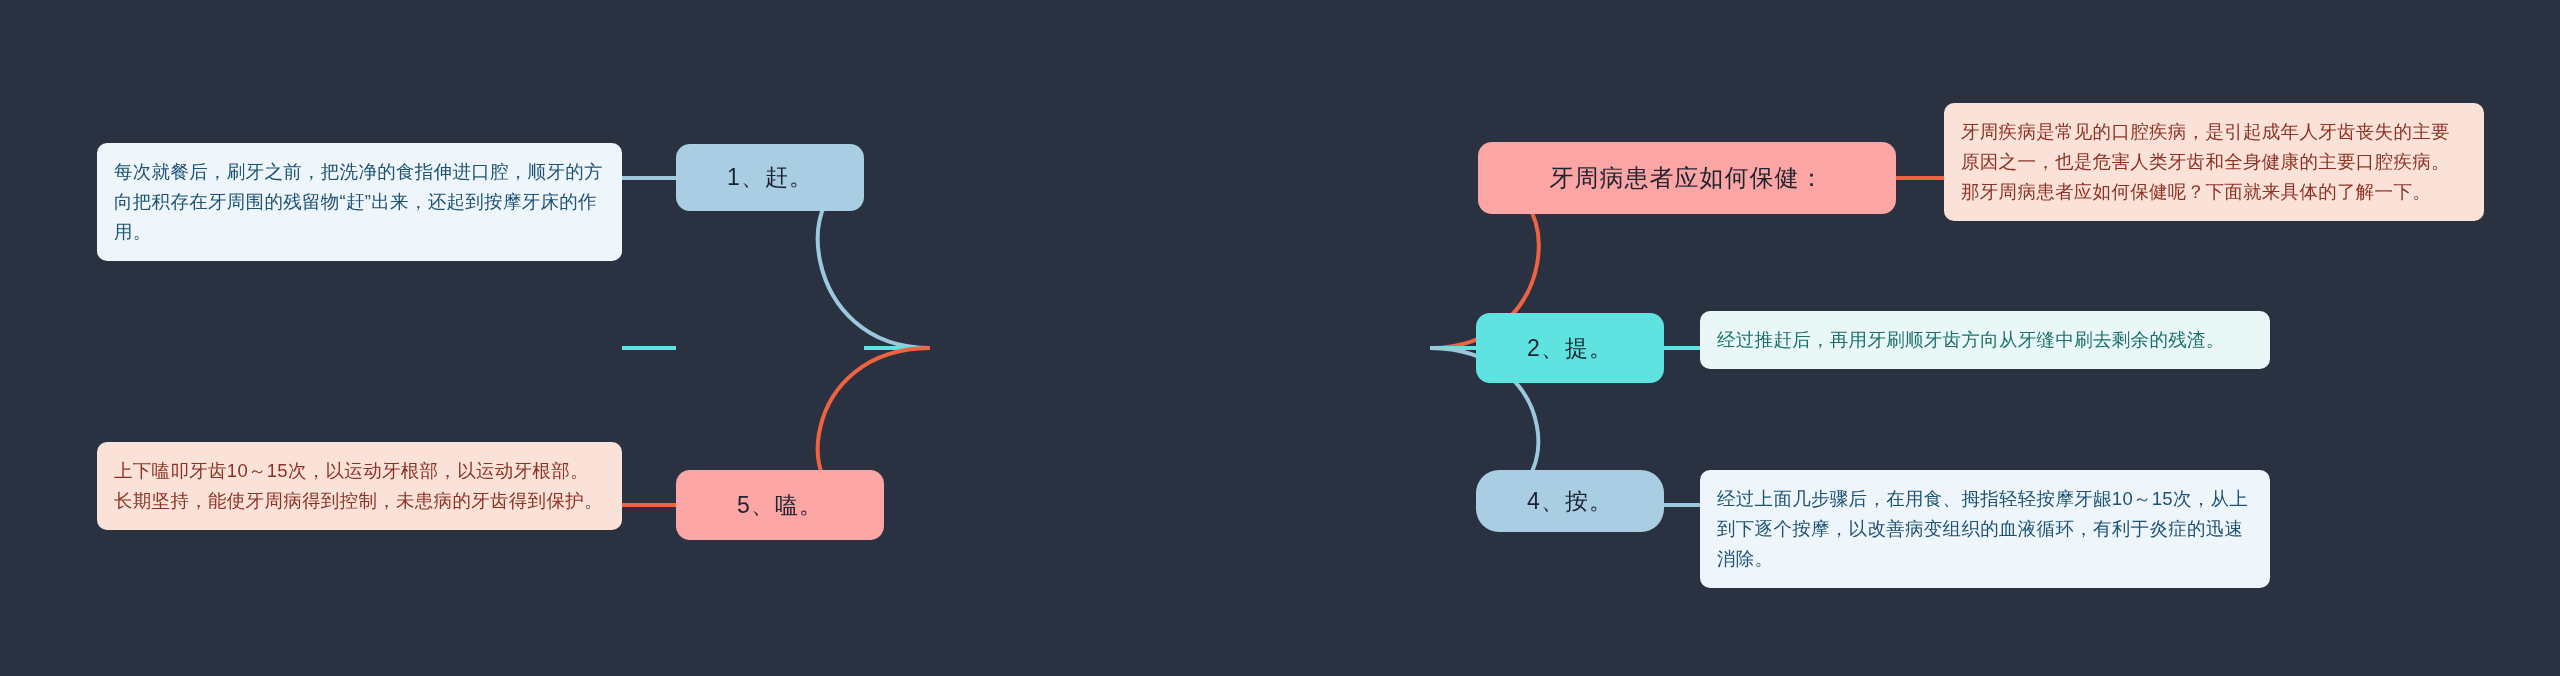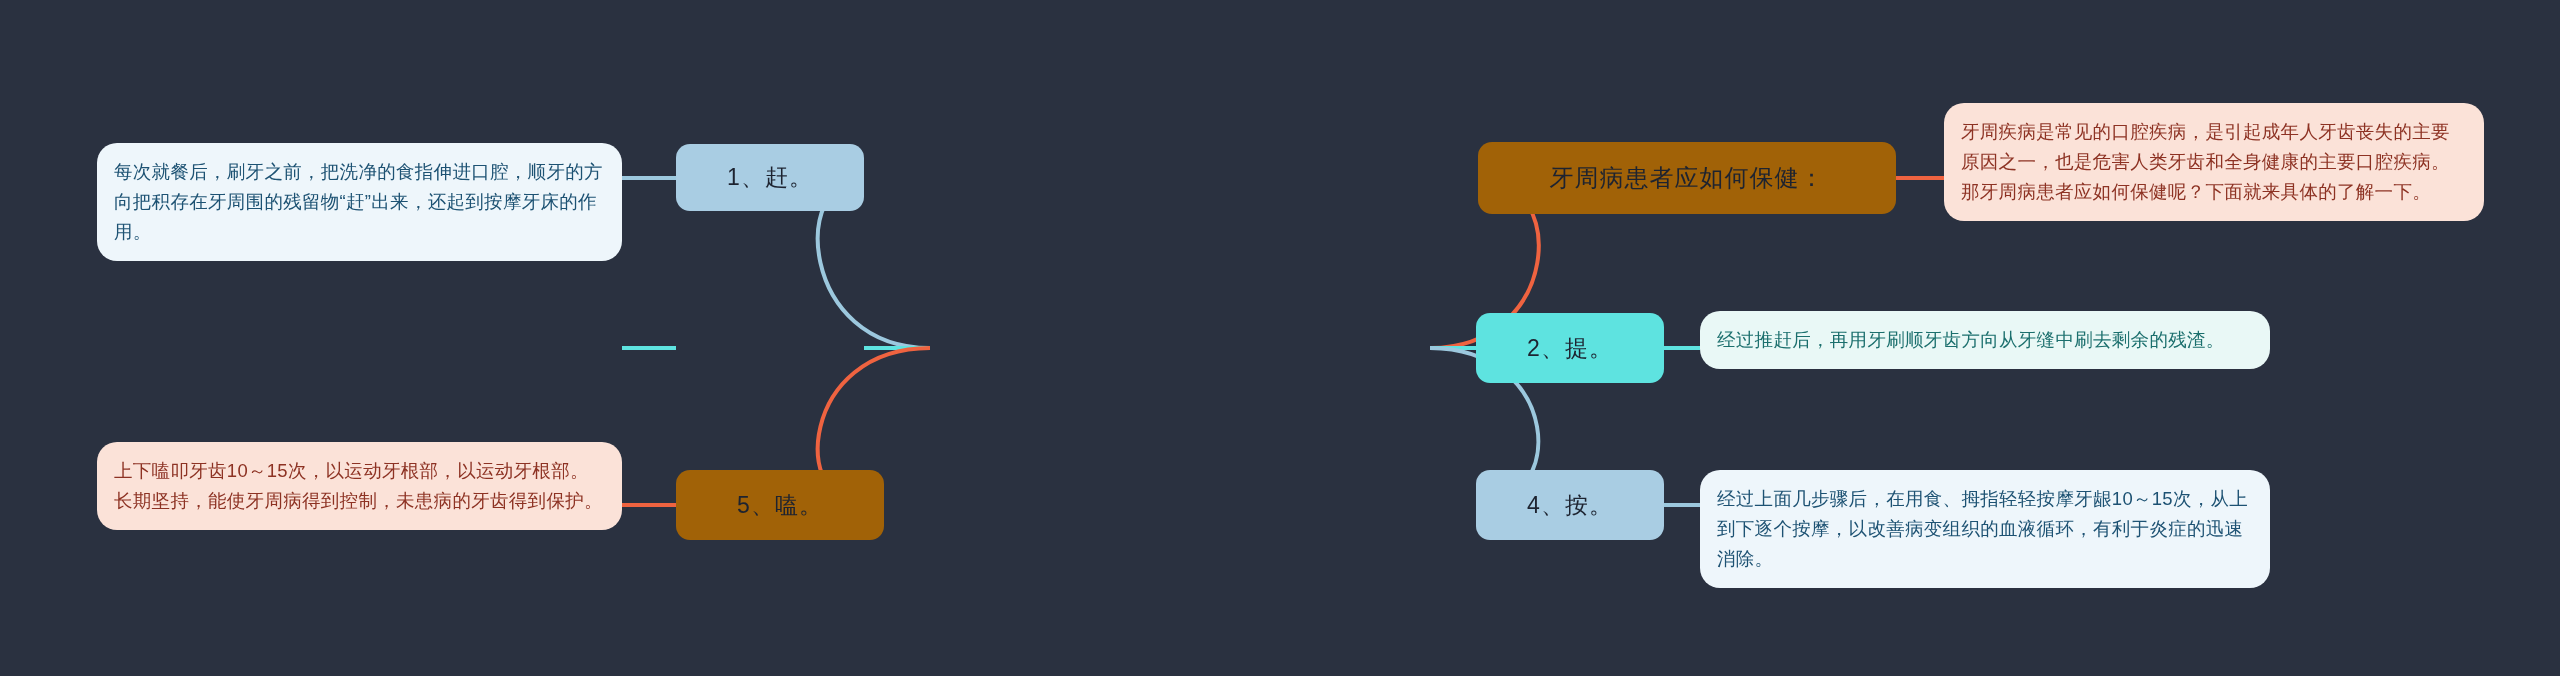--- a/index.html
+++ b/index.html
@@ -56,46 +56,46 @@
     background: #456185;
     color: #ffffff;
     font-size: 34px;
     letter-spacing: 2px;
     white-space: nowrap;
     padding: 0 26px;
   }
 
   
   .card {
-    border-radius: 20px;
+    border-radius: 10px;
     padding: 14px 17px;
     font-size: 18.5px;
     line-height: 1.62;
     text-align: left;
     display: block;
     letter-spacing: 0.3px;
   }
 
   
   .c-blue      { background: #a9cde3; }
   .c-cyan      { background: #5ee3e0; }
-  .c-orange    { background: #a16207; }
+  .c-orange    { background: #fca5a5; }
 
   .card-blue   { background: #eef6fb; color: #1d5273; margin-top: 20px; }
   .card-cyan   { background: #e9f8f6; color: #1b6f6d; }
   .card-peach  { background: #fbe2d8; color: #8d3223; }
 
   
   #root-node      { left: 930px;  top: 311px;  width: 500px;  height: 74px; }
 
   #n1  { left: 676px;  top: 144px; width: 188px; height: 67px; }
   #n3  { left: 676px;  top: 313px; width: 188px; height: 70px; }
   #n5  { left: 676px;  top: 470px; width: 208px; height: 70px; }
   #n2  { left: 1476px; top: 313px; width: 188px; height: 70px; }
-  #n4  { left: 1476px; top: 470px; width: 188px; height: 70px; }
+  #n4  { left: 1476px; top: 470px; width: 188px; height: 62px; border-radius: 23px; }
   #n-head { left: 1478px; top: 142px; width: 418px; height: 72px; font-size: 24px; }
 
   #c1  { left: 97px;   top: 123px; width: 525px; }
   #c3  { left: 97px;   top: 312px; width: 525px; }
   #c5  { left: 97px;   top: 442px; width: 525px; }
   #c-head { left: 1944px; top: 103px; width: 540px; }
   #c2  { left: 1700px; top: 311px; width: 570px; }
   #c4  { left: 1700px; top: 450px; width: 570px; }
 </style>
 </head>

